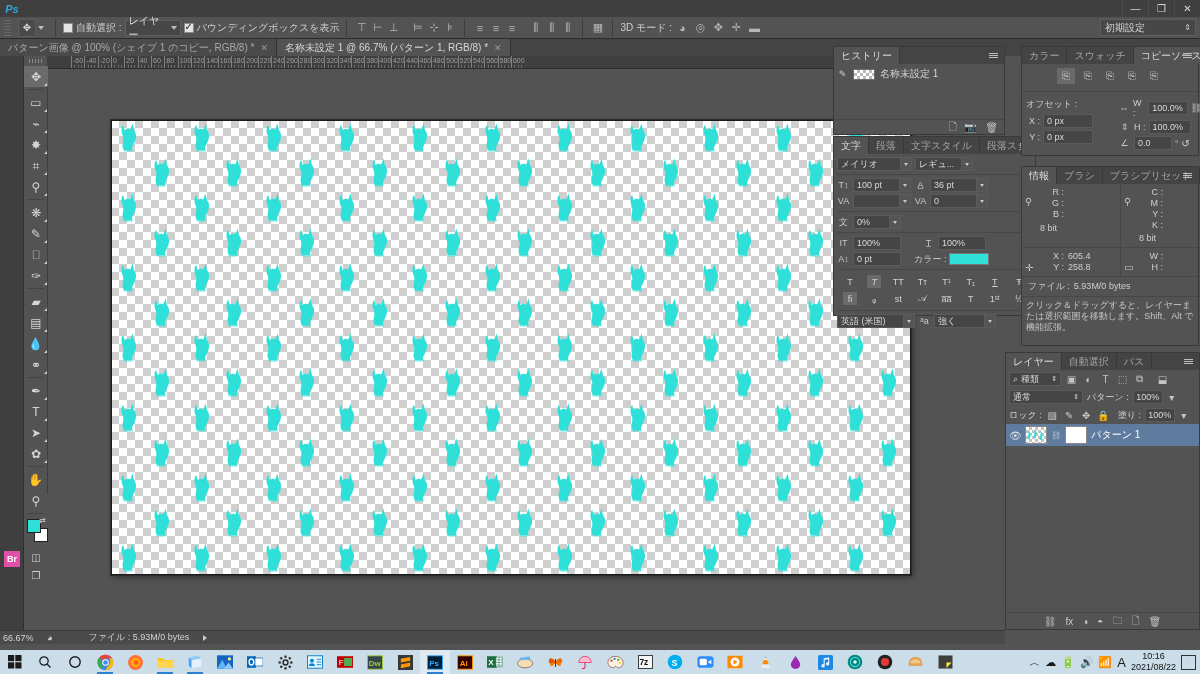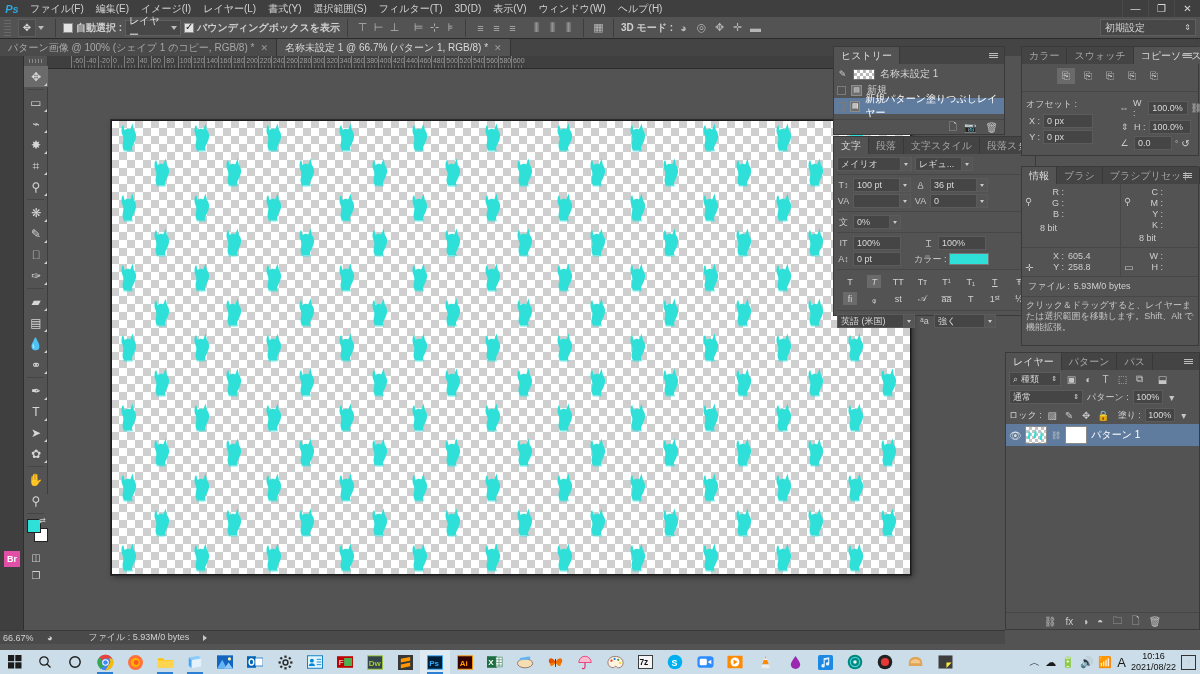--- a/index.html
+++ b/index.html
@@ -34,21 +34,21 @@
     padding-left:4px; gap:3px;
   }
   .grip { width:7px; height:16px; background:
       repeating-linear-gradient(to bottom,#777 0 1px,transparent 1px 3px); opacity:.6; }
   .tool-preset { display:flex; align-items:center; gap:2px; padding:0 4px; }
   .tool-ico { width:18px; height:18px; background:#4a4a4a; border:1px solid #5d5d5d; position:relative;
               display:flex;align-items:center;justify-content:center; color:#ddd; font-size:10px;}
   .caret { width:0;height:0;border-left:3px solid transparent;border-right:3px solid transparent;
            border-top:4px solid #bbb; }
   .sep { width:1px; height:18px; background:#3d3d3d; margin:0 4px; }
-  .ob-label { font-size:10px; color:#cfcfcf; white-space:nowrap;font-weight:bold; }
+  .ob-label { font-size:10px; color:#cfcfcf; white-space:nowrap; }
   .chk { width:10px;height:10px;background:#e3e3e3;border:1px solid #8b8b8b;display:inline-block;
          position:relative; vertical-align:-1px;}
   .chk.on::after { content:"✓"; position:absolute; left:0px; top:-3px; font-size:10px; color:#222;}
   .mini-select { background:#474747;border:1px solid #5f5f5f;height:16px;display:flex;align-items:center;
                  padding:0 3px; gap:4px; font-size:10px; color:#ddd;}
   .align-ico { width:15px;height:15px; display:flex;align-items:center;justify-content:center;
                color:#b5b5b5; font-size:11px; }
   .preset-right { position:absolute; right:4px; top:2px; width:96px; height:17px;
                   background:#474747; border:1px solid #5f5f5f; display:flex; align-items:center;
                   justify-content:space-between; padding:0 4px; font-size:10px; color:#d6d6d6;}
@@ -212,33 +212,20 @@
   .notif { width:15px;height:15px;border:1px solid #333; position:relative; font-size:8px;
            display:flex; align-items:center; justify-content:center;}
 </style>
 </head>
 <body>
 
 <div class="app">
 
   <div class="menubar">
     <div class="ps-logo">Ps</div>
-    <div id="menu-items" style="display:flex;align-items:center;">
-        <div class="menu-item">ファイル(F)</div>
-        <div class="menu-item">編集(E)</div>
-        <div class="menu-item">イメージ(I)</div>
-        <div class="menu-item">レイヤー(L)</div>
-        <div class="menu-item">書式(Y)</div>
-        <div class="menu-item">選択範囲(S)</div>
-        <div class="menu-item">フィルター(T)</div>
-        <div class="menu-item">3D(D)</div>
-        <div class="menu-item">表示(V)</div>
-        <div class="menu-item">ウィンドウ(W)</div>
-        <div class="menu-item">ヘルプ(H)</div>
-      </div>
     <div class="winbtns">
       <div class="winbtn">—</div>
       <div class="winbtn">❐</div>
       <div class="winbtn close">✕</div>
     </div>
   </div>
 
   <div class="optionsbar">
     <div class="grip"></div>
     <div class="tool-preset">
@@ -1297,32 +1284,20 @@
           <span></span>
           <span></span>
         </div>
     </div>
     <div class="panel-body" style="padding:2px 0;">
       <div class="hist-row">
         <span class="hist-brush">✎</span>
         <span class="hist-thumb"></span>
         <span>名称未設定 1</span>
       </div>
-      <div id="history-states">
-          <div class="hist-row">
-            <span class="hist-chk"></span>
-            <span class="hist-ico">▤</span>
-            <span>新規</span>
-          </div>
-          <div class="hist-row sel">
-            <span class="hist-chk"></span>
-            <span class="hist-ico">▤</span>
-            <span>新規パターン塗りつぶしレイヤー</span>
-          </div>
-        </div>
     </div>
     <div class="panel-footer" style="position:absolute;bottom:0;left:0;right:0;">
       <span class="foot-ico">🗋</span>
       <span class="foot-ico">📷</span>
       <span class="foot-ico">🗑</span>
     </div>
   </div>
 
   <div class="panel" style="left:833px; top:136px; width:203px; height:180px;">
     <div class="panel-tabs">
@@ -1612,21 +1587,21 @@
       <span>ファイル :</span>
       <span style="margin-left:4px">5.93M/0 bytes</span>
     </div>
     <div class="info-divider"></div>
     <div class="hint">クリック＆ドラッグすると、レイヤーまたは選択範囲を移動します。Shift、Alt で機能拡張。</div>
   </div>
 
   <div class="panel" style="left:1005px; top:352px; width:195px; height:278px;">
     <div class="panel-tabs">
       <div class="ptab active">レイヤー</div>
-      <div class="ptab">パターン</div>
+      <div class="ptab">自動選択</div>
       <div class="ptab">パス</div>
       <div class="pmenu">
           <span></span>
           <span></span>
           <span></span>
         </div>
     </div>
     <div class="lay-toolrow">
       <div class="lay-pill" style="width:52px">
         <span>⌕</span>

